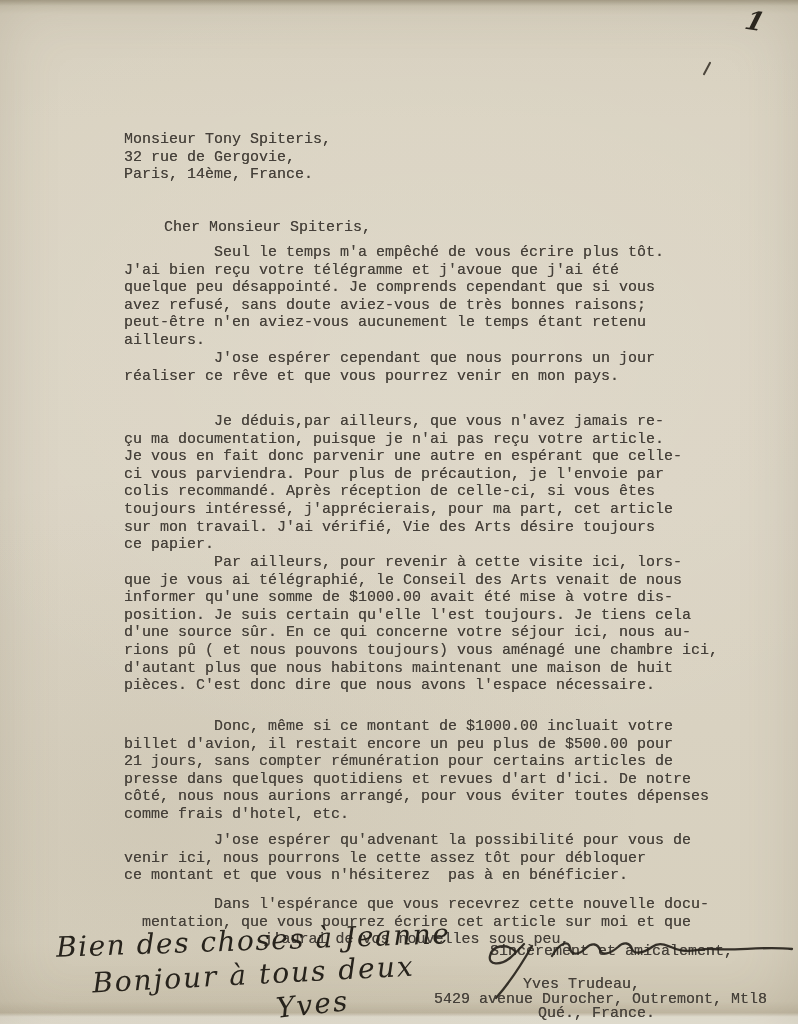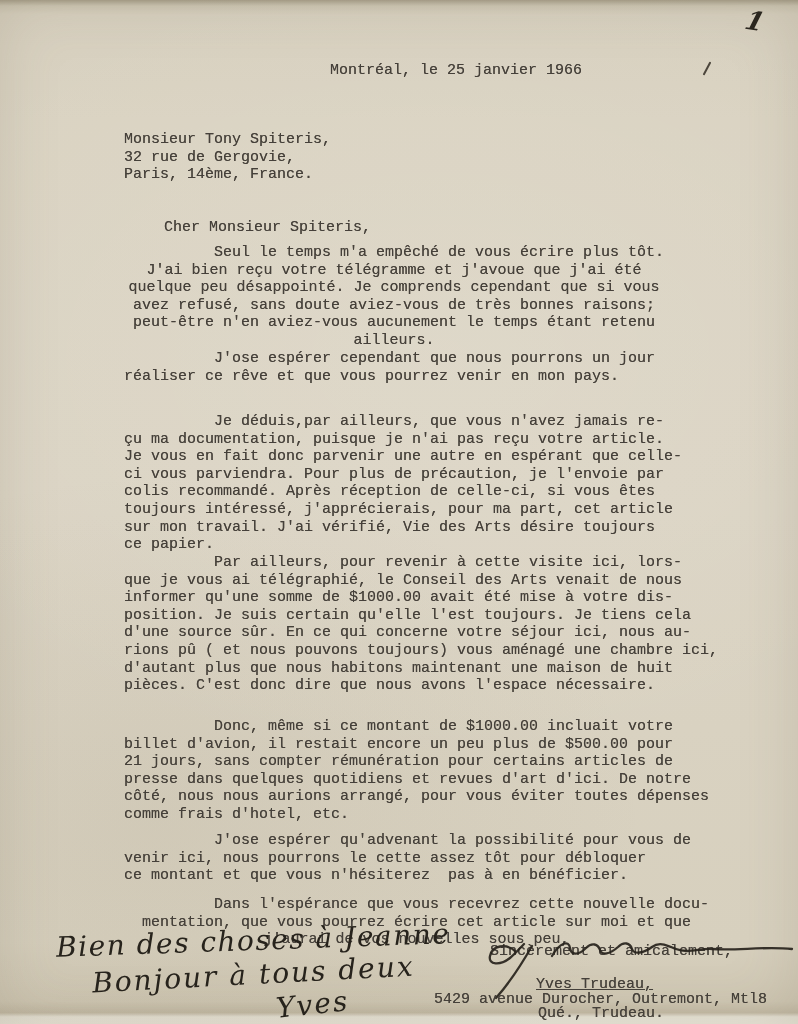--- a/index.html
+++ b/index.html
@@ -25,29 +25,29 @@
     font-family: "Liberation Mono", monospace;
     font-size: 15px;
     line-height: 17.6px;
     letter-spacing: 0px;
     color: #45403a;
     text-shadow: 0 0 0.6px rgba(66,59,48,0.7);
   }
   .date        { left: 330px; top: 62px;  }
   .recipient   { left: 124px; top: 131px; }
   .salutation  { left: 124px; top: 219px; margin-left: 40px; }
-  .p1          { left: 124px; top: 244px; text-align: center; }
+  .p1          { left: 124px; top: 244px; }
   .p2          { left: 124px; top: 350px; }
   .p3          { left: 124px; top: 413px; }
   .p4          { left: 124px; top: 554px; }
   .p5          { left: 124px; top: 718px; }
   .p6          { left: 124px; top: 832px; }
   .p7          { left: 124px; top: 896px; text-align: center; }
   .valediction { left: 490px; top: 943px; }
-  .typed-name  { left: 536px; top: 976px; text-decoration: underline; }
+  .typed-name  { left: 523px; top: 976px; }
   .sender-addr1{ left: 434px; top: 991px; }
   .sender-addr2{ left: 538px; top: 1005px; }
   .hand {
     position: absolute;
     font-family: "DejaVu Serif", serif;
     font-style: italic;
     color: #27231c;
     white-space: pre;
   }
   .hw1 { left: 56px;  top: 924px; font-size: 28px; letter-spacing: 1.5px; transform: rotate(-2deg); }
@@ -82,21 +82,20 @@
   }
 </style>
 </head>
 <body>
 
 <div class="page">
 
   <div class="hand pagenum">1</div>
   <div class="pen-mark"></div>
 
-  <div class="typed date">Montréal, le 25 janvier 1966</div>
 
   <div class="typed recipient">Monsieur Tony Spiteris,
 32 rue de Gergovie,
 Paris, 14ème, France.</div>
 
   <div class="typed salutation">Cher Monsieur Spiteris,</div>
 
   <div class="typed p1">          Seul le temps m'a empêché de vous écrire plus tôt.
 J'ai bien reçu votre télégramme et j'avoue que j'ai été
 quelque peu désappointé. Je comprends cependant que si vous
@@ -137,19 +136,19 @@
   <div class="typed valediction">Sincèrement et amicalement,</div>
 
   <svg class="signature" viewBox="0 0 330 70" role="img" aria-label="Yves Trudeau">
     <path d="M 48,14 C 38,4 24,8 22,18 C 20,27 32,28 42,20 C 48,15 52,10 56,6"></path>
     <path d="M 64,8 C 56,22 44,42 28,60"></path>
     <path d="M 84,18 C 92,4 101,2 102,10 C 103,17 110,18 118,10 C 124,4 130,6 132,12 C 134,18 142,16 150,9 C 156,3 162,5 164,11 C 166,17 176,15 184,9 C 192,3 200,8 208,11 C 220,16 232,10 244,11 C 268,13 296,8 324,11"></path>
   </svg>
 
   <div class="typed typed-name">Yves Trudeau,</div>
   <div class="typed sender-addr1">5429 avenue Durocher, Outremont, Mtl8</div>
-  <div class="typed sender-addr2">Qué., Trudeau.</div>
+  <div class="typed sender-addr2">Qué., France.</div>
 
   <div class="hand hw1">Bien des choses à Jeanne</div>
   <div class="hand hw2">Bonjour à tous deux</div>
   <div class="hand hw3">Yves</div>
 
 </div>
 
 </body></html>

